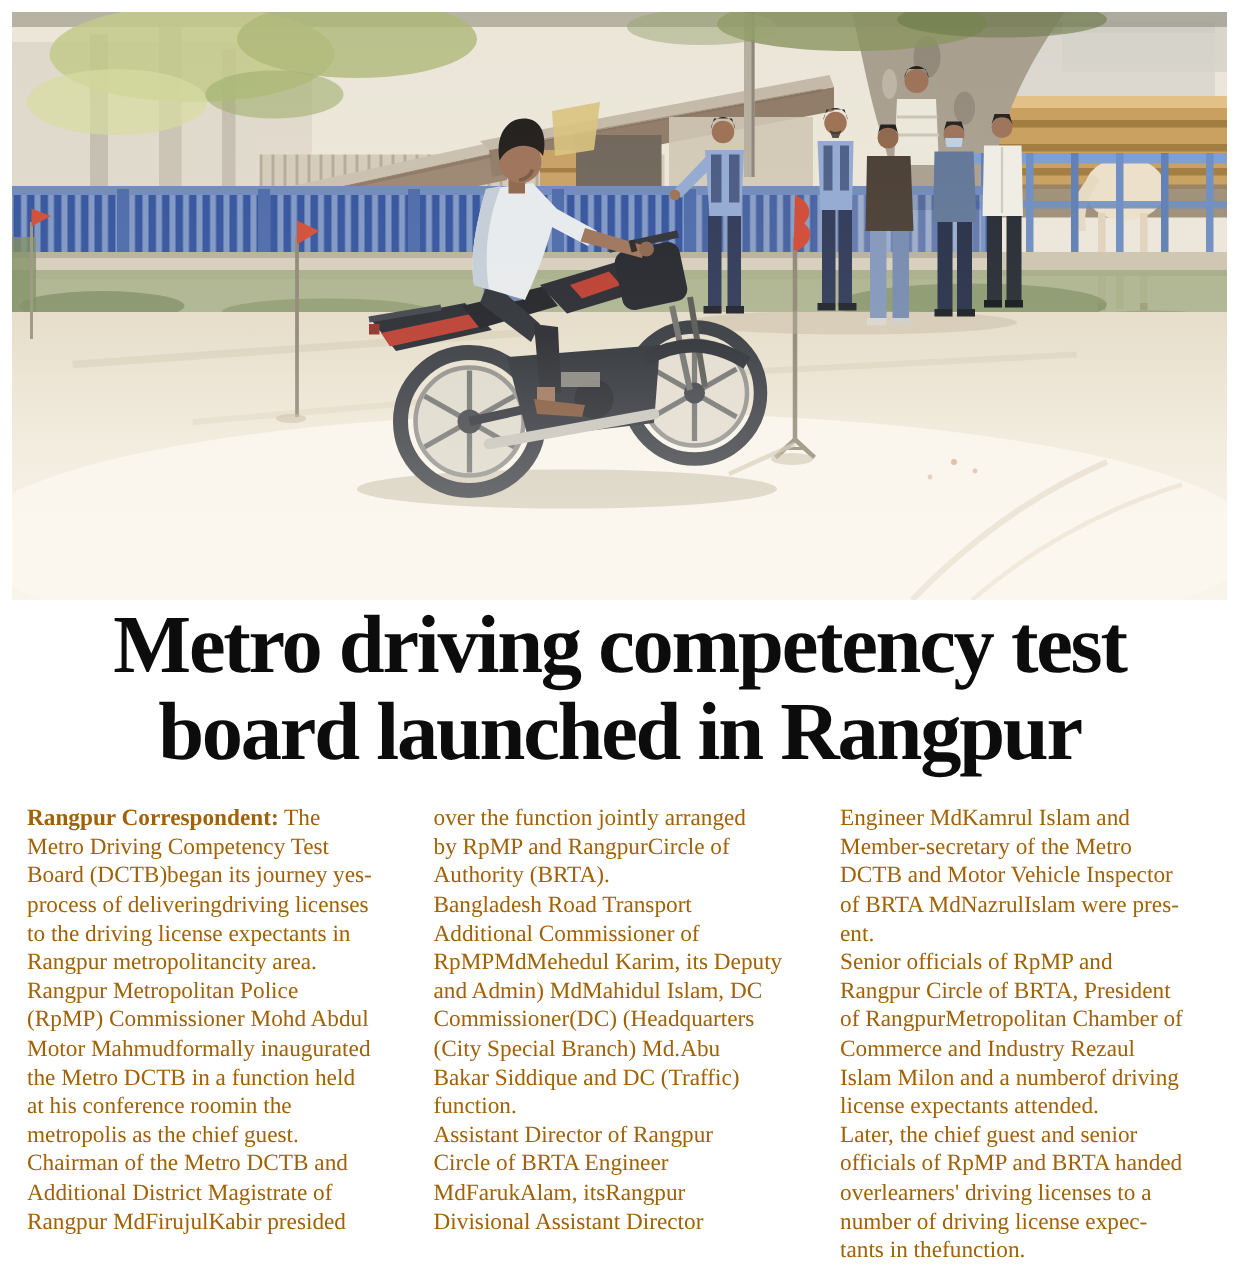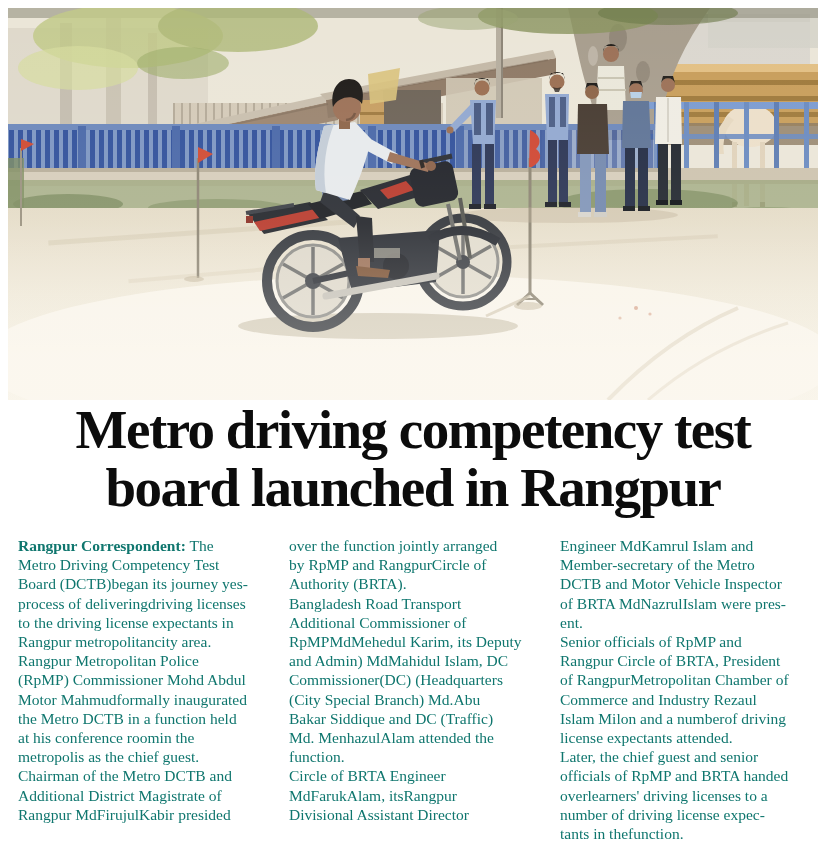--- a/index.html
+++ b/index.html
@@ -15,21 +15,21 @@
     position:absolute;left:0;top:401px;width:826px;margin:0;
     text-align:center;font-family:"Liberation Serif",serif;font-weight:bold;
     font-size:55px;line-height:58px;letter-spacing:-1.5px;color:#0c0c0c;
   }
   .columns{
     position:absolute;left:18px;top:536px;width:792px;
     display:flex;gap:21px;
   }
   .col{width:250px;flex:0 0 250px;}
   .tline{
-    font-size:15.5px;line-height:19.2px;color:#0f766e;white-space:nowrap;
+    font-size:15.5px;line-height:19.2px;color:#a16207;white-space:nowrap;
     font-family:"Liberation Serif",serif;
   }
   .tline b{font-weight:bold;}
 </style>
 </head>
 <body>
 
 <figure class="photo">
 <svg viewBox="0 0 810 392" preserveAspectRatio="none">
   <defs>
@@ -366,22 +366,22 @@
       <div class="tline">over the function jointly arranged</div>
       <div class="tline">by RpMP and RangpurCircle of</div>
       <div class="tline">Authority (BRTA).</div>
       <div class="tline">Bangladesh Road Transport</div>
       <div class="tline">Additional Commissioner of</div>
       <div class="tline">RpMPMdMehedul Karim, its Deputy</div>
       <div class="tline">and Admin) MdMahidul Islam, DC</div>
       <div class="tline">Commissioner(DC) (Headquarters</div>
       <div class="tline">(City Special Branch) Md.Abu</div>
       <div class="tline">Bakar Siddique and DC (Traffic)</div>
-      <div class="tline">Md. MenhazulAlam attended the</div>
       <div class="tline">function.</div>
+      <div class="tline">Assistant Director of Rangpur</div>
       <div class="tline">Circle of BRTA Engineer</div>
       <div class="tline">MdFarukAlam, itsRangpur</div>
       <div class="tline">Divisional Assistant Director</div>
     </div>
   <div class="col">
       <div class="tline">Engineer MdKamrul Islam and</div>
       <div class="tline">Member-secretary of the Metro</div>
       <div class="tline">DCTB and Motor Vehicle Inspector</div>
       <div class="tline">of BRTA MdNazrulIslam were pres-</div>
       <div class="tline">ent.</div>

